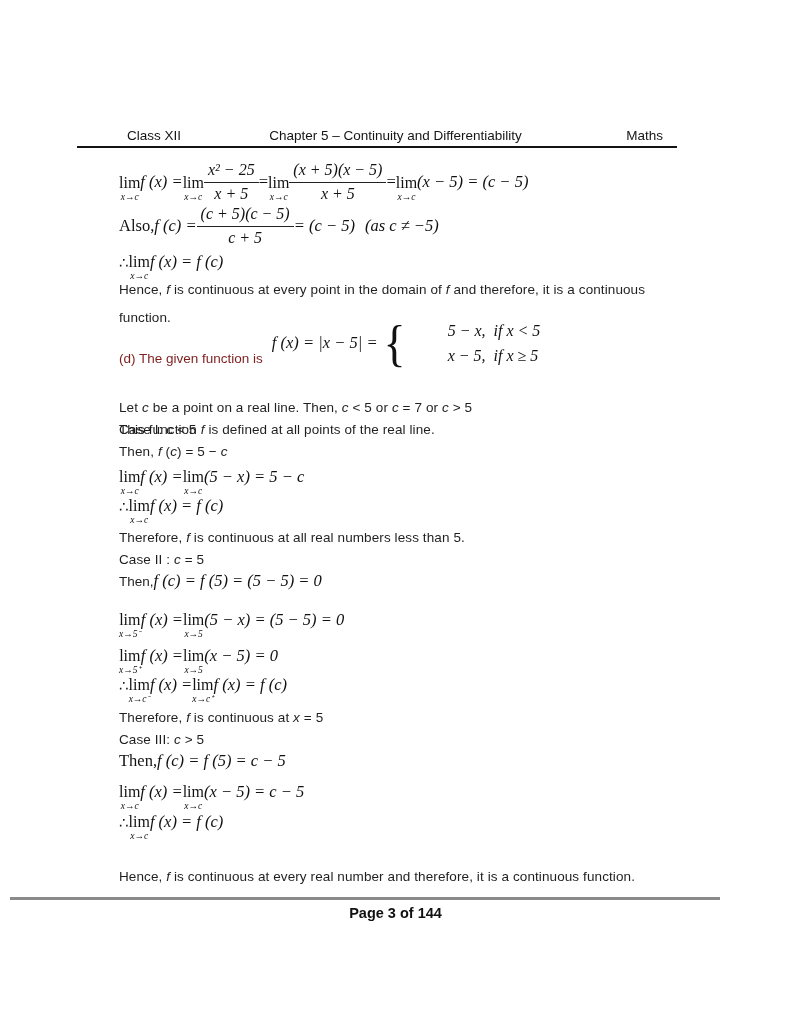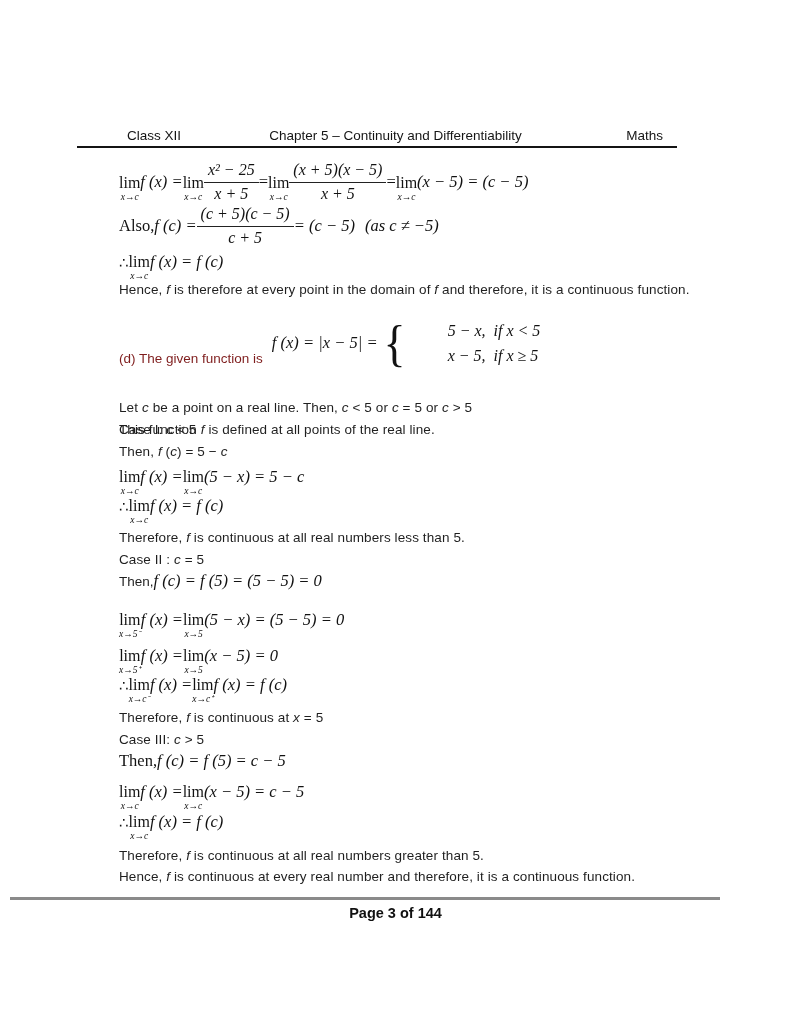--- a/index.html
+++ b/index.html
@@ -75,36 +75,36 @@
     <span>= (c − 5)</span>
     <span style="margin-left:10px;">(as c ≠ −5)</span>
   </div>
 
   <div class="abs mline" style="left:119px;top:248px;">
     <span class="tf">∴</span>
     <span class="lim"><span class="lw">lim</span><span class="ls">x→c</span></span>
     <span>f (x) = f (c)</span>
   </div>
 
-  <div class="abs btext para" style="left:119px;top:276px;width:572px;"><span>Hence, </span><span class="seg-i">f</span><span> is therefore at every point in the domain of </span><span class="seg-i">f</span><span> and therefore, it is a continuous function.</span></div>
+  <div class="abs btext para" style="left:119px;top:276px;width:572px;"><span>Hence, </span><span class="seg-i">f</span><span> is continuous at every point in the domain of </span><span class="seg-i">f</span><span> and therefore, it is a continuous function.</span></div>
 
   <div class="abs drow" style="left:119px;top:318px;">
     <span class="dlabel">(d) The given function is</span>
     <span class="pw">
       <span>f (x) = |x − 5| =</span>
       <span class="brace">{</span>
       <span class="cases">
         <span>5 − x,  if x &lt; 5</span>
         <span>x − 5,  if x ≥ 5</span>
       </span>
     </span>
   </div>
 
   <div class="abs btext" style="left:119px;top:371px;margin-top:48px;"><span>This function </span><span class="seg-i">f</span><span> is defined at all points of the real line.</span></div>
-  <div class="abs btext" style="left:119px;top:397px;"><span>Let </span><span class="seg-i">c</span><span> be a point on a real line. Then, </span><span class="seg-i">c</span><span> &lt; 5 or </span><span class="seg-i">c</span><span> = 5 or </span><span class="seg-i">c</span><span> &gt; 5</span></div>
+  <div class="abs btext" style="left:119px;top:397px;"><span>Let </span><span class="seg-i">c</span><span> be a point on a real line. Then, </span><span class="seg-i">c</span><span> &lt; 5 or </span><span class="seg-i">c</span><span> = 7 or </span><span class="seg-i">c</span><span> &gt; 5</span></div>
   <div class="abs btext" style="left:119px;top:419px;"><span>Case I: </span><span class="seg-i">c</span><span> &lt; 5</span></div>
   <div class="abs btext" style="left:119px;top:441px;"><span>Then, </span><span class="seg-i">f</span><span> (</span><span class="seg-i">c</span><span>) = 5 − </span><span class="seg-i">c</span></div>
 
   <div class="abs mline" style="left:119px;top:463px;">
     <span class="lim"><span class="lw">lim</span><span class="ls">x→c</span></span>
     <span>f (x) =</span>
     <span class="lim"><span class="lw">lim</span><span class="ls">x→c</span></span>
     <span>(5 − x) = 5 − c</span>
   </div>
 
@@ -158,19 +158,18 @@
     <span class="lim"><span class="lw">lim</span><span class="ls">x→c</span></span>
     <span>(x − 5) = c − 5</span>
   </div>
 
   <div class="abs mline" style="left:119px;top:808px;">
     <span class="tf">∴</span>
     <span class="lim"><span class="lw">lim</span><span class="ls">x→c</span></span>
     <span>f (x) = f (c)</span>
   </div>
 
-  <div class="abs btext" style="left:119px;top:845px;"><span>Therefore, </span><span class="seg-i">f</span><span> is continuous at all real numbers greater than 5.</span></div>
   <div class="abs btext" style="left:119px;top:866px;"><span>Hence, </span><span class="seg-i">f</span><span> is continuous at every real number and therefore, it is a continuous function.</span></div>
 
   <div class="abs rule-f" style="left:10px;top:897px;width:710px;"></div>
   <div class="abs pagelabel" style="top:905px;">Page 3 of 144</div>
 
 </div>
 
 </body></html>

